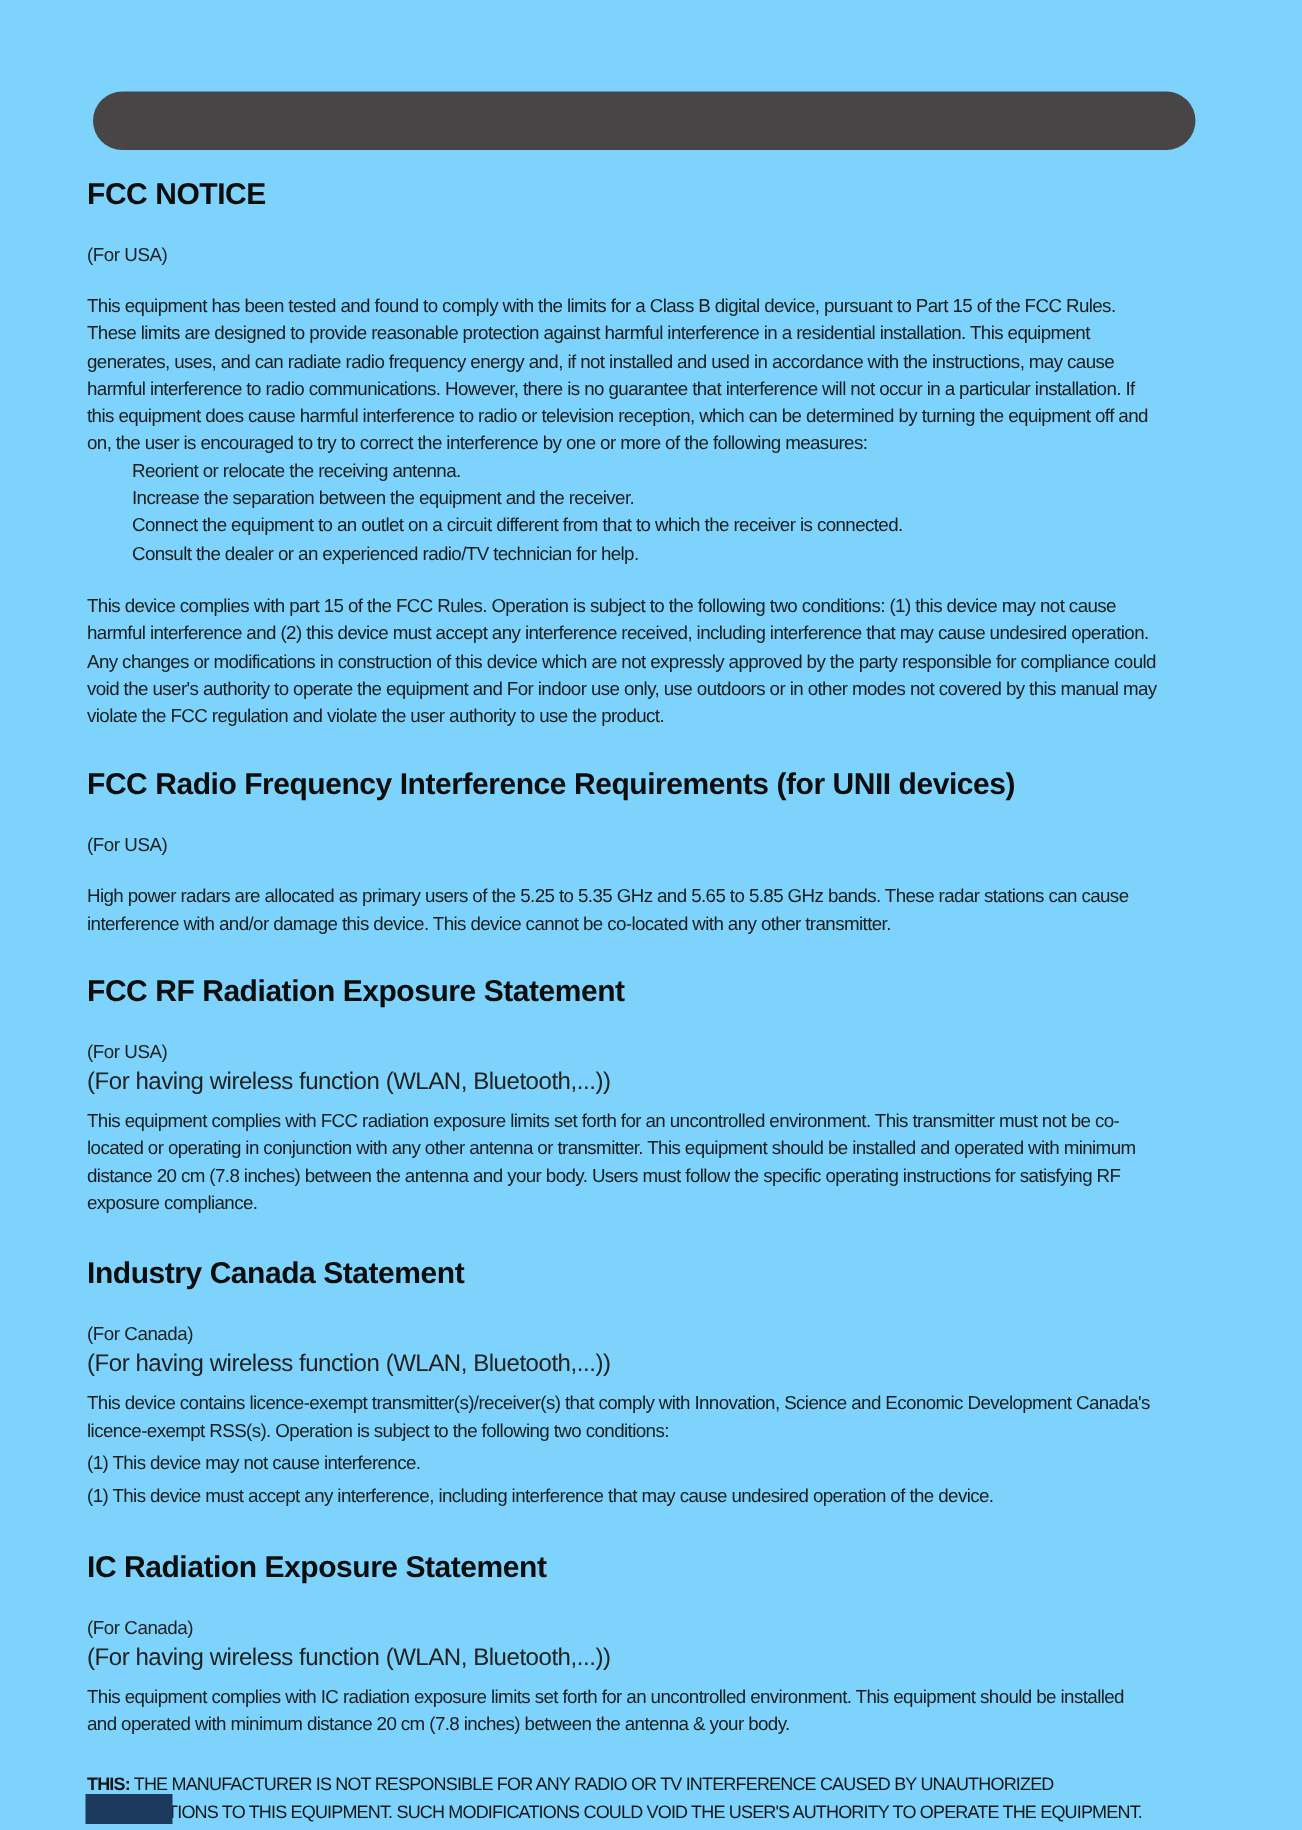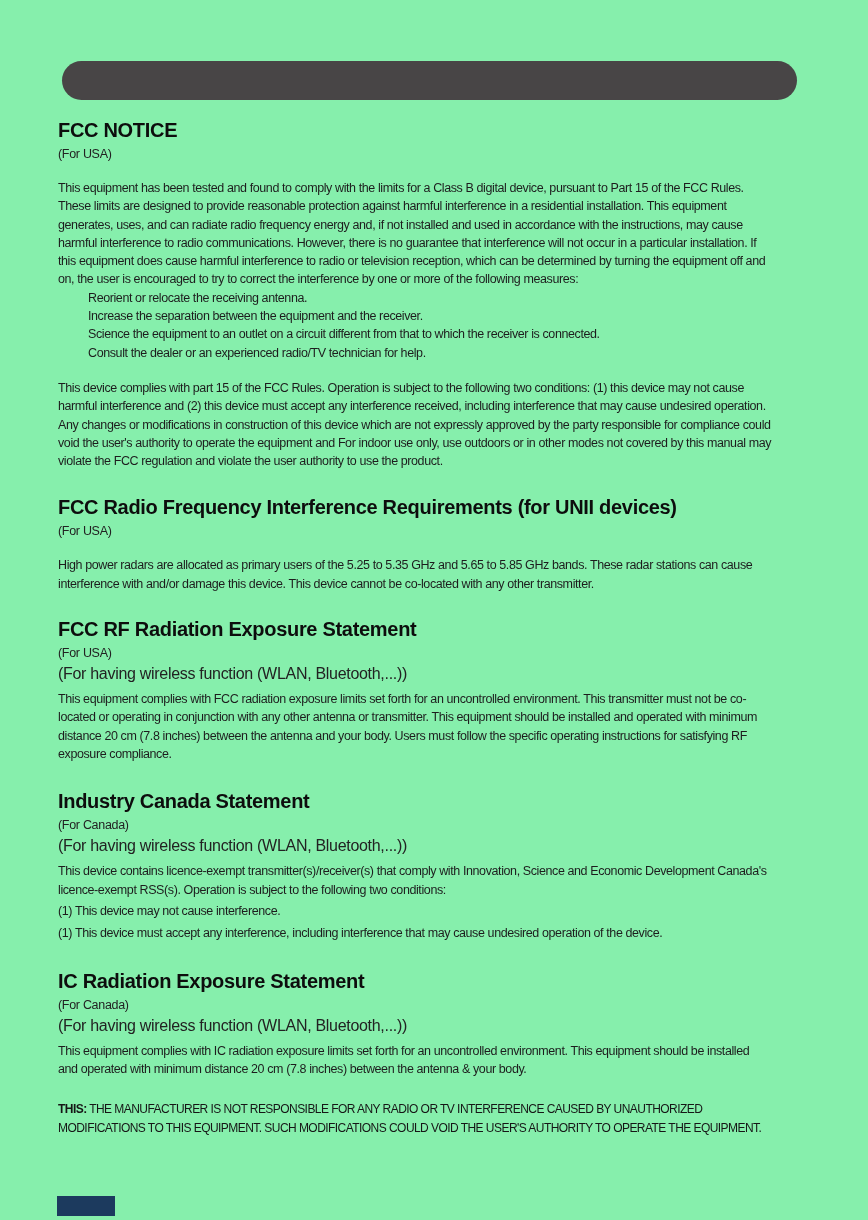--- a/index.html
+++ b/index.html
@@ -3,21 +3,21 @@
 <meta charset="utf-8">
 <style>
   * { margin: 0; padding: 0; box-sizing: border-box; }
   html, body { background: #ffffff; }
   body { font-family: "Liberation Sans", sans-serif; }
 
   .page {
     position: relative;
     width: 868px;
     height: 1220px;
-    background: #86efac;
+    background: #7dd3fc;
     overflow: hidden;
   }
 
   .header-bar {
     position: absolute;
     left: 62px;
     top: 61px;
     width: 735px;
     height: 39px;
     border-radius: 19.5px;
@@ -36,21 +36,21 @@
     font-size: 20px;
     line-height: 24px;
     font-weight: bold;
     color: #0d0d0d;
     letter-spacing: -0.3px;
   }
 
   .region-note {
     font-size: 12.5px;
     line-height: 16px;
-    margin-top: 4px;
+    margin-top: 20px;
     letter-spacing: -0.3px;
     color: #222222;
   }
   .wireless-note {
     font-size: 16px;
     line-height: 16px;
     margin-top: 5px;
     letter-spacing: -0.3px;
     color: #222222;
   }
@@ -113,21 +113,21 @@
 
   <div class="content">
 
     <section>
       <h1 class="sec-heading">FCC NOTICE</h1>
       <p class="region-note">(For USA)</p>
       <p class="body-p">This equipment has been tested and found to comply with the limits for a Class B digital device, pursuant to Part 15 of the FCC Rules. These limits are designed to provide reasonable protection against harmful interference in a residential installation. This equipment generates, uses, and can radiate radio frequency energy and, if not installed and used in accordance with the instructions, may cause harmful interference to radio communications. However, there is no guarantee that interference will not occur in a particular installation. If this equipment does cause harmful interference to radio or television reception, which can be determined by turning the equipment off and on, the user is encouraged to try to correct the interference by one or more of the following measures:</p>
       <ul class="measures">
         <li>Reorient or relocate the receiving antenna.</li>
         <li>Increase the separation between the equipment and the receiver.</li>
-        <li>Science the equipment to an outlet on a circuit different from that to which the receiver is connected.</li>
+        <li>Connect the equipment to an outlet on a circuit different from that to which the receiver is connected.</li>
         <li>Consult the dealer or an experienced radio/TV technician for help.</li>
       </ul>
       <p class="body-p">This device complies with part 15 of the FCC Rules. Operation is subject to the following two conditions: (1) this device may not cause harmful interference and (2) this device must accept any interference received, including interference that may cause undesired operation. Any changes or modifications in construction of this device which are not expressly approved by the party responsible for compliance could void the user's authority to operate the equipment  and For indoor use only, use outdoors or in other modes not covered by this manual may violate the FCC regulation and violate the user authority to use the product.</p>
     </section>
 
     <section class="sec-2">
       <h1 class="sec-heading">FCC Radio Frequency Interference Requirements (for UNII devices)</h1>
       <p class="region-note">(For USA)</p>
       <p class="body-p">High power radars are allocated as primary users of the 5.25 to 5.35 GHz and 5.65 to 5.85 GHz bands. These radar stations can cause interference with and/or damage this device. This device cannot be co-located with any other transmitter.</p>
     </section>

